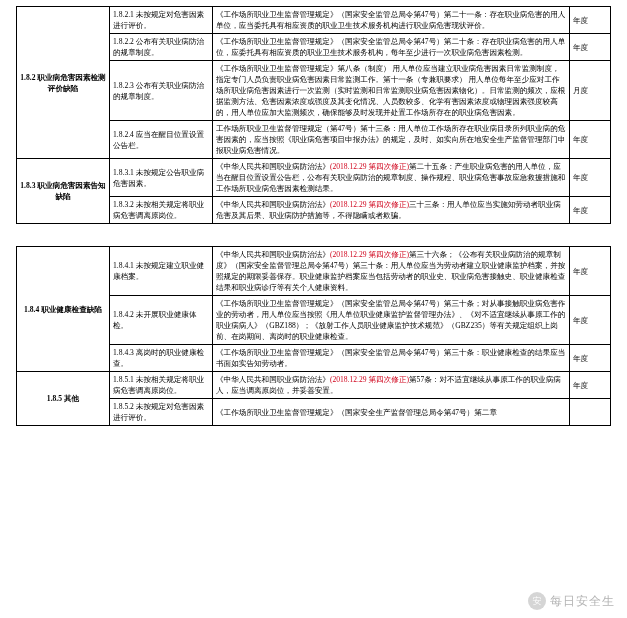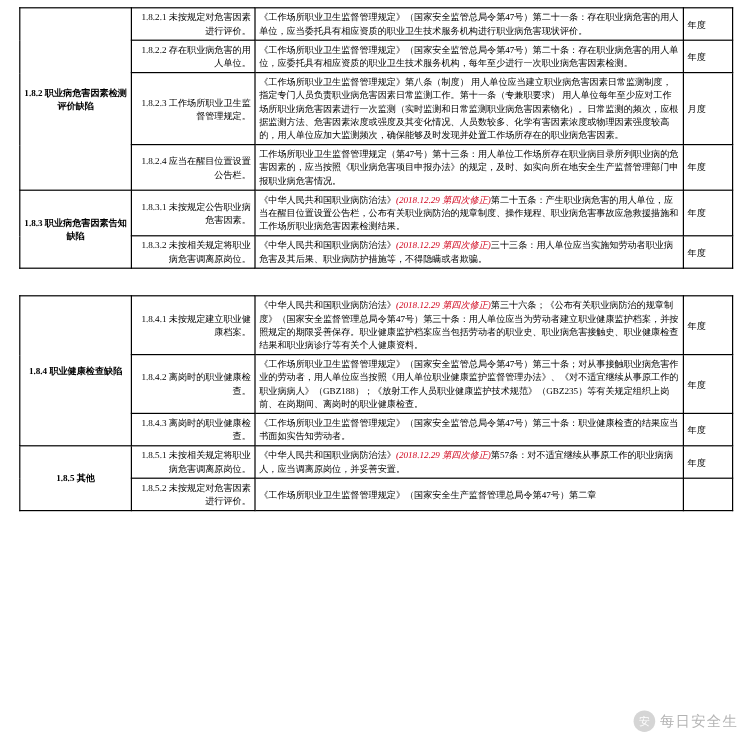--- a/index.html
+++ b/index.html
@@ -23,24 +23,24 @@
     table-layout:fixed;
   }
   table.doc td{
     border:1px solid #000;
     vertical-align:middle;
     padding:2px 3px;
     font-size:7.6px;
     line-height:1.45;
   }
   .c-cat{width:86px; text-align:center; font-weight:bold; font-size:8.6px; line-height:1.6;}
-  .c-item{width:96px; text-align:right; font-size:7.8px; line-height:1.5; vertical-align:middle;}
+  .c-item{width:96px; text-align:left; font-size:7.8px; line-height:1.5; vertical-align:middle;}
   .c-basis{text-align:left; font-size:7.5px; line-height:1.5;}
   .c-freq{width:34px; text-align:left; font-size:7.8px;}
-  .red{color:#d0021b;font-style:italic;}
+  .red{color:#d0021b;}
   .spacer{height:16px;}
   
   .wm{
     position:absolute;
     right:8px;
     font-family:"Liberation Serif", serif;
     color:#b9b9b9;
     opacity:.55;
     white-space:nowrap;
     pointer-events:none;
@@ -74,26 +74,26 @@
   <table class="doc">
     <tbody>
 
       <tr>
         <td class="c-cat" rowspan="4">1.8.2 职业病危害因素检测评价缺陷</td>
         <td class="c-item">1.8.2.1 未按规定对危害因素进行评价。</td>
         <td class="c-basis"><span>《工作场所职业卫生监督管理规定》（国家安全监管总局令第47号）第二十一条：存在职业病危害的用人单位，应当委托具有相应资质的职业卫生技术服务机构进行职业病危害现状评价。</span></td>
         <td class="c-freq">年度</td>
       </tr>
       <tr>
-        <td class="c-item">1.8.2.2 存在职业病危害的用人单位。</td>
+        <td class="c-item">1.8.2.2 公布有关职业病防治的规章制度。</td>
         <td class="c-basis"><span>《工作场所职业卫生监督管理规定》（国家安全监管总局令第47号）第二十条：存在职业病危害的用人单位，应委托具有相应资质的职业卫生技术服务机构，每年至少进行一次职业病危害因素检测。</span></td>
         <td class="c-freq">年度</td>
       </tr>
       <tr>
-        <td class="c-item">1.8.2.3 工作场所职业卫生监督管理规定。</td>
+        <td class="c-item">1.8.2.3 公布有关职业病防治的规章制度。</td>
         <td class="c-basis"><span>《工作场所职业卫生监督管理规定》第八条（制度）  用人单位应当建立职业病危害因素日常监测制度，指定专门人员负责职业病危害因素日常监测工作。第十一条（专兼职要求）  用人单位每年至少应对工作场所职业病危害因素进行一次监测（实时监测和日常监测职业病危害因素物化）。日常监测的频次，应根据监测方法、危害因素浓度或强度及其变化情况、人员数较多、化学有害因素浓度或物理因素强度较高的，用人单位应加大监测频次，确保能够及时发现并处置工作场所存在的职业病危害因素。</span></td>
         <td class="c-freq">月度</td>
       </tr>
       <tr>
         <td class="c-item">1.8.2.4 应当在醒目位置设置公告栏。</td>
         <td class="c-basis"><span>工作场所职业卫生监督管理规定（第47号）第十三条：用人单位工作场所存在职业病目录所列职业病的危害因素的，应当按照《职业病危害项目申报办法》的规定，及时、如实向所在地安全生产监督管理部门申报职业病危害情况。</span></td>
         <td class="c-freq">年度</td>
       </tr>
 
       <tr>
@@ -115,21 +115,21 @@
   <table class="doc">
     <tbody>
 
       <tr>
         <td class="c-cat" rowspan="3">1.8.4 职业健康检查缺陷</td>
         <td class="c-item">1.8.4.1 未按规定建立职业健康档案。</td>
         <td class="c-basis"><span>《中华人民共和国职业病防治法》</span><span class="red">(2018.12.29 第四次修正)</span><span>第三十六条；《公布有关职业病防治的规章制度》（国家安全监督管理总局令第47号）第三十条：用人单位应当为劳动者建立职业健康监护档案，并按照规定的期限妥善保存。职业健康监护档案应当包括劳动者的职业史、职业病危害接触史、职业健康检查结果和职业病诊疗等有关个人健康资料。</span></td>
         <td class="c-freq">年度</td>
       </tr>
       <tr>
-        <td class="c-item">1.8.4.2 离岗时的职业健康检查。</td>
+        <td class="c-item">1.8.4.2 未开展职业健康体检。</td>
         <td class="c-basis"><span>《工作场所职业卫生监督管理规定》（国家安全监管总局令第47号）第三十条；对从事接触职业病危害作业的劳动者，用人单位应当按照《用人单位职业健康监护监督管理办法》、《对不适宜继续从事原工作的职业病病人》（GBZ188）；《放射工作人员职业健康监护技术规范》（GBZ235）等有关规定组织上岗前、在岗期间、离岗时的职业健康检查。</span></td>
         <td class="c-freq">年度</td>
       </tr>
       <tr>
         <td class="c-item">1.8.4.3 离岗时的职业健康检查。</td>
         <td class="c-basis"><span>《工作场所职业卫生监督管理规定》（国家安全监管总局令第47号）第三十条：职业健康检查的结果应当书面如实告知劳动者。</span></td>
         <td class="c-freq">年度</td>
       </tr>
 
       <tr>

